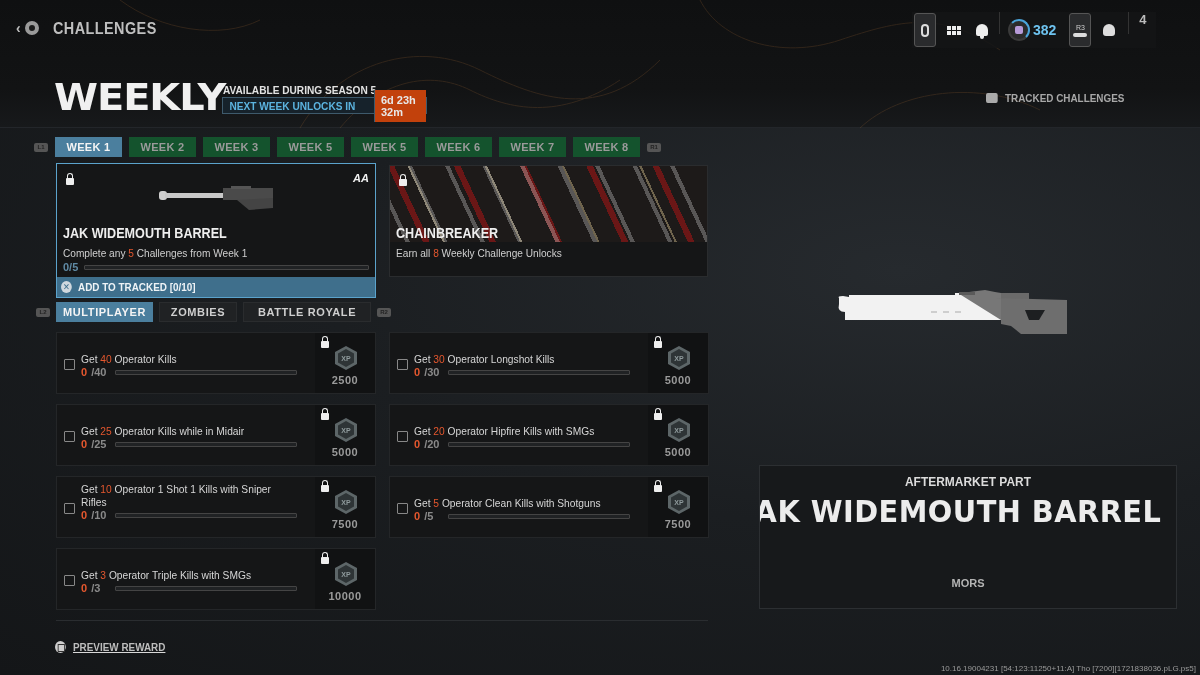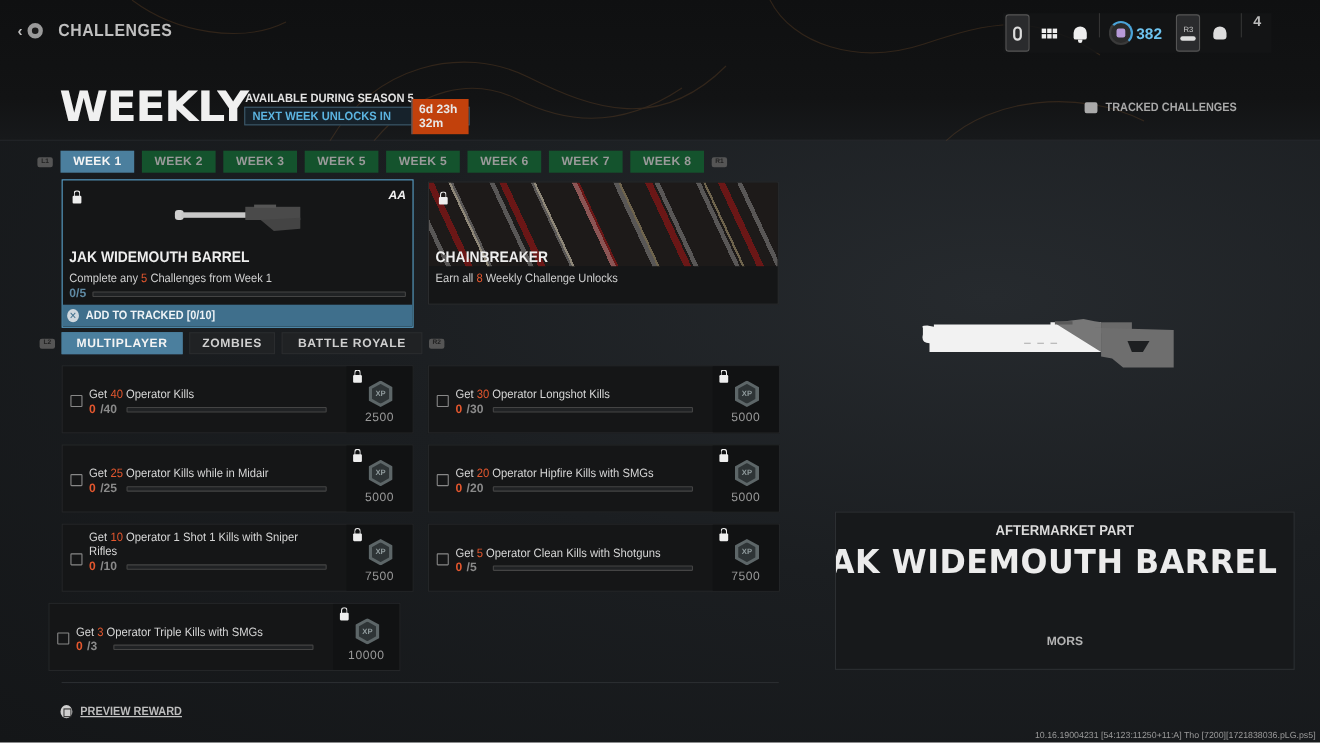--- a/index.html
+++ b/index.html
@@ -97,21 +97,21 @@
   .chal { position: absolute; width: 320px; height: 62px; background: #151617; border: 1px solid #242628; }
   .chal .cb { position: absolute; left: 7px; top: 26px; width: 11px; height: 11px; border: 1px solid #888; border-radius: 1px; }
   .chal .text { position: absolute; left: 24px; width: 220px; font-size: 11px; color: #d6d6d6; line-height: 13px; transform: scaleX(.93); transform-origin: left; }
   .chal .prog { position: absolute; left: 24px; display: flex; align-items: center; gap: 4px; width: 216px; }
   .chal .prog .cur { color: #e4572e; font-size: 11px; font-weight: bold; }
   .chal .prog .tot { color: #8a8a8a; font-size: 11px; font-weight: bold; min-width: 20px; }
   .chal .reward { position: absolute; right: 0; top: 0; width: 60px; height: 100%; background: #111213; }
   .chal .reward .lock { left: 6px; top: 8px; }
   .xp { position: absolute; left: 20px; top: 13px; width: 22px; height: 24px; clip-path: polygon(50% 0, 100% 25%, 100% 75%, 50% 100%, 0 75%, 0 25%); background: #5d6668; }
   .xp::after { content: "XP"; position: absolute; inset: 3px; clip-path: polygon(50% 0, 100% 25%, 100% 75%, 50% 100%, 0 75%, 0 25%); background: #2e3436; color: #8f9a9c; font-size: 7px; font-weight: bold; display: flex; align-items: center; justify-content: center; }
-  .xpval { position: absolute; left: 0; right: 0; bottom: 7px; text-align: center; font-size: 11px; font-weight: normal; color: #9a9a9a; letter-spacing: .5px; }
+  .xpval { position: absolute; left: 0; right: 0; bottom: 7px; text-align: center; font-size: 11px; font-weight: bold; color: #9a9a9a; letter-spacing: .5px; }
 
   .divider { position: absolute; left: 56px; top: 620px; width: 652px; height: 1px; background: #2a2d30; }
   .preview { position: absolute; left: 55px; top: 641px; display: flex; align-items: flex-end; gap: 6px; text-decoration: underline; }
   .preview .sq { width: 12px; height: 12px; border-radius: 50%; background: #cfcfcf; position: relative; }
   .preview .sq::after { content: ""; position: absolute; left: 3px; top: 3px; width: 6px; height: 6px; border: 1px solid #333; }
   .preview span { font-size: 11px; font-weight: bold; color: #bdbdbd; transform: scaleX(.9); transform-origin: left; }
 
   
   .part-panel { position: absolute; left: 759px; top: 465px; width: 418px; height: 144px; background: #17191b; border: 1px solid #2c2f32; overflow: hidden; }
   .part-type { position: absolute; left: 0; right: 0; top: 8px; text-align: center; font-size: 13px; font-weight: bold; color: #dcdcdc; transform: scaleX(.92); }
@@ -229,21 +229,21 @@
 
 <div class="card card2">
   <div class="card-img"></div>
   <span class="lock" style="left:9px;top:13px;"></span>
   <div class="card-name" style="top:59px;">CHAINBREAKER</div>
   <div class="card-desc" style="top:81px;"><span>Earn all </span><span class="hl">8</span><span> Weekly Challenge Unlocks</span></div>
 </div>
 
 <div class="modetabs">
   <span class="bumper">L2</span>
-  <div class="mtab active" style="width:110px;">MULTIPLAYER</div>
+  <div class="mtab active" style="width:97px;">MULTIPLAYER</div>
   <div class="mtab" style="width:78px;">ZOMBIES</div>
   <div class="mtab" style="width:128px;">BATTLE ROYALE</div>
   <span class="bumper">R2</span>
 </div>
 
 <div class="chal" style="left:56px;top:332px;">
   <span class="cb"></span>
   <div class="text" style="top:20px;"><span>Get </span><span class="hl">40</span><span> Operator Kills</span></div>
   <div class="prog" style="top:33px;">
       <span class="cur">0</span>
@@ -325,21 +325,21 @@
       <span class="tot">/5</span>
       <span class="pbar"></span>
     </div>
   <div class="reward">
       <span class="lock"></span>
       <span class="xp"></span>
       <span class="xpval">7500</span>
     </div>
 </div>
 
-<div class="chal" style="left:44px;top:548px;padding-left:12px;">
+<div class="chal" style="left:56px;top:548px;padding-left:12px;">
   <span class="cb"></span>
   <div class="text" style="top:20px;"><span>Get </span><span class="hl">3</span><span> Operator Triple Kills with SMGs</span></div>
   <div class="prog" style="top:33px;">
       <span class="cur">0</span>
       <span class="tot">/3</span>
       <span class="pbar"></span>
     </div>
   <div class="reward">
       <span class="lock"></span>
       <span class="xp"></span>

